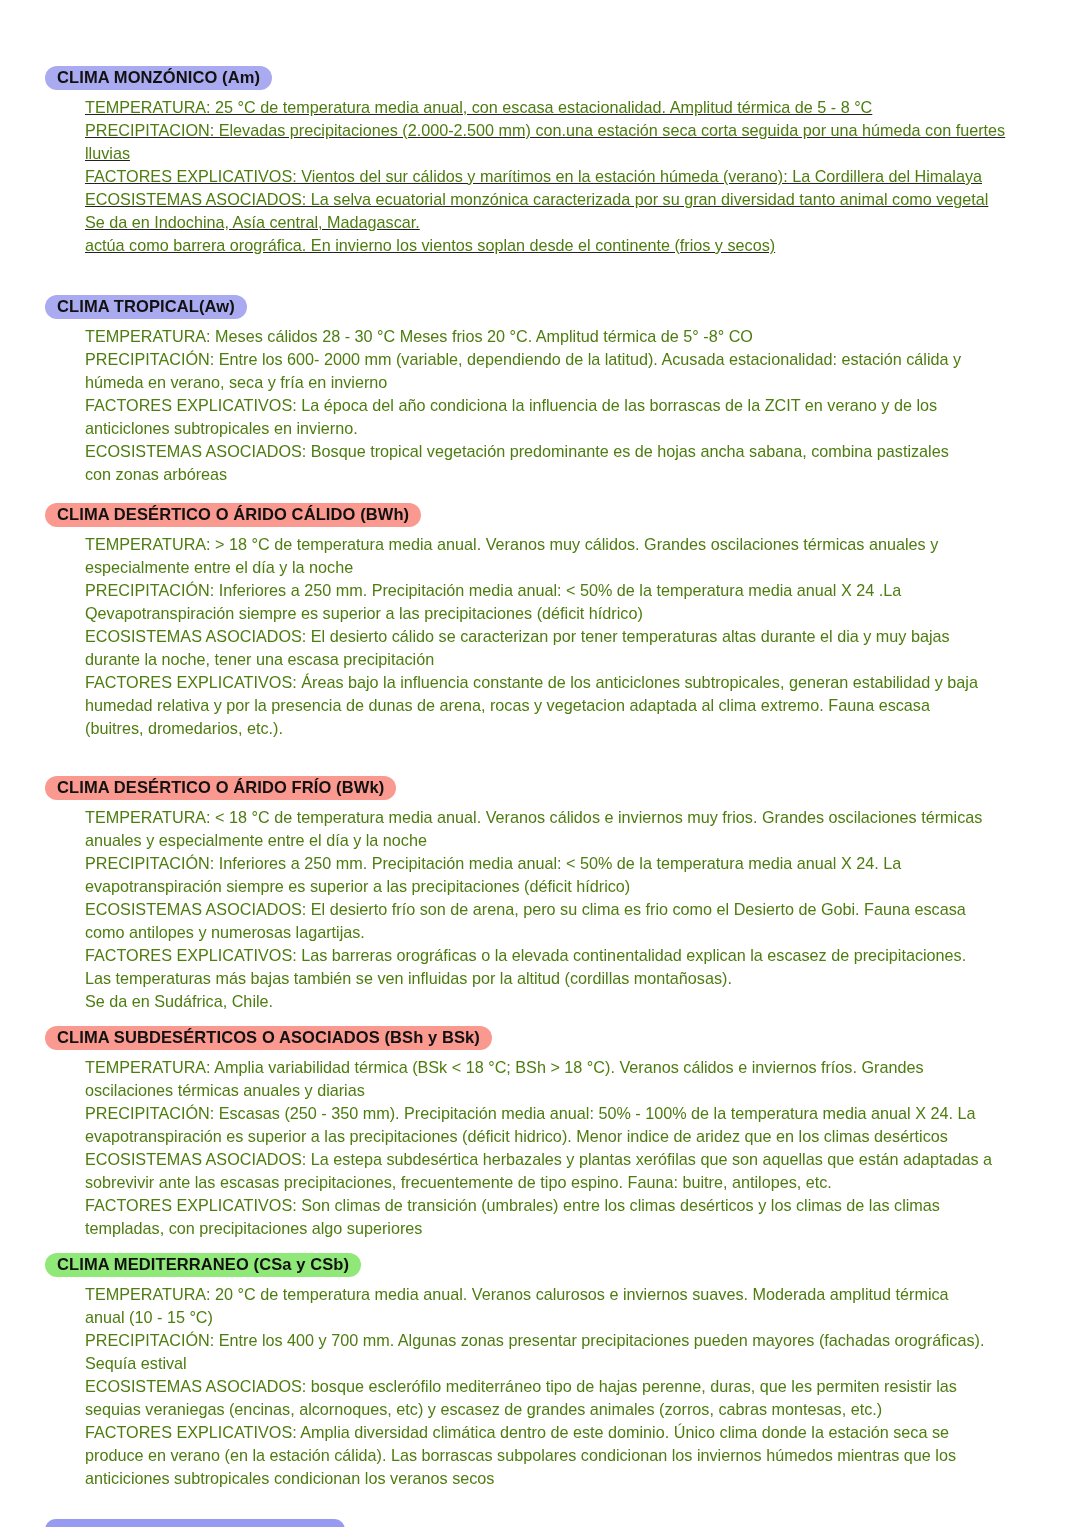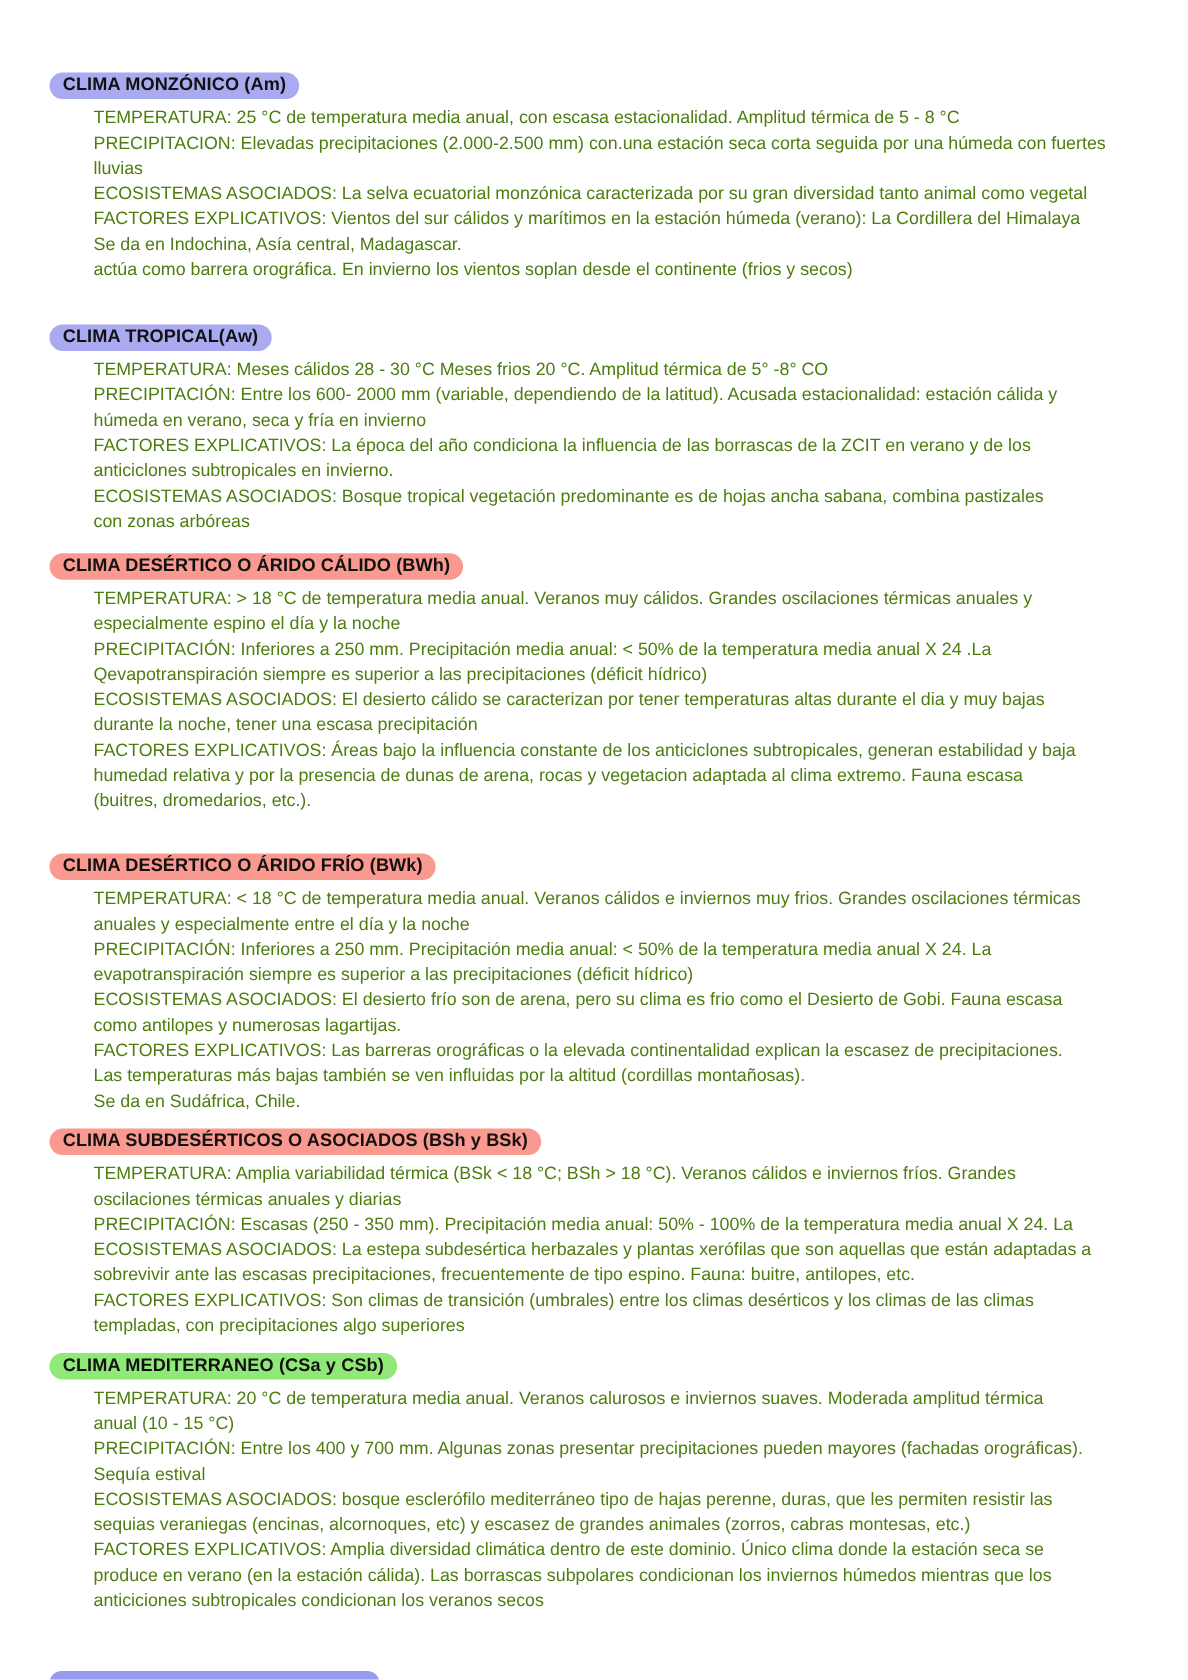--- a/index.html
+++ b/index.html
@@ -6,21 +6,21 @@
   .page {
     position: relative;
     width: 1080px;
     height: 1527px;
     background: #ffffff;
     overflow: hidden;
     font-family: "Liberation Sans", "DejaVu Sans", sans-serif;
     color: #222222;
   }
   .section { position: relative; }
-  .section:nth-of-type(1) { margin-top: 66px; }
+  .section:nth-of-type(1) { margin-top: 66px; text-decoration: underline; }
   .section:nth-of-type(2) { margin-top: 38px; }
   .section:nth-of-type(3) { margin-top: 17px; }
   .section:nth-of-type(4) { margin-top: 36px; }
   .section:nth-of-type(5) { margin-top: 13px; }
   .section:nth-of-type(6) { margin-top: 13px; }
   .section-header { margin-left: 45px; margin-bottom: 5px; height: 25px; }
   .pill {
     display: inline-block;
     padding: 2px 12px 3px 12px;
     border-radius: 13px;
@@ -49,39 +49,39 @@
 </head>
 <body>
 
 <div class="page">
   <div id="sections-root">
       <div class="section">
         <div class="section-header"><span class="pill" style="background: rgb(169, 170, 240);">CLIMA MONZÓNICO (Am)</span></div>
         <div class="body-line">TEMPERATURA: 25 °C de temperatura media anual, con escasa estacionalidad. Amplitud térmica de 5 - 8 °C</div>
         <div class="body-line">PRECIPITACION: Elevadas precipitaciones (2.000-2.500 mm) con.una estación seca corta seguida por una húmeda con fuertes</div>
         <div class="body-line">lluvias</div>
+        <div class="body-line">FACTORES EXPLICATIVOS: Vientos del sur cálidos y marítimos en la estación húmeda (verano): La Cordillera del Himalaya</div>
         <div class="body-line">ECOSISTEMAS ASOCIADOS: La selva ecuatorial monzónica caracterizada por su gran diversidad tanto animal como vegetal</div>
-        <div class="body-line">FACTORES EXPLICATIVOS: Vientos del sur cálidos y marítimos en la estación húmeda (verano): La Cordillera del Himalaya</div>
         <div class="body-line">Se da en Indochina, Asía central, Madagascar.</div>
         <div class="body-line">actúa como barrera orográfica. En invierno los vientos soplan desde el continente (frios y secos)</div>
       </div>
       <div class="section">
         <div class="section-header"><span class="pill" style="background: rgb(169, 170, 240);">CLIMA TROPICAL(Aw)</span></div>
         <div class="body-line">TEMPERATURA: Meses cálidos 28 - 30 °C Meses frios 20 °C. Amplitud térmica de 5° -8° CO</div>
         <div class="body-line">PRECIPITACIÓN: Entre los 600- 2000 mm (variable, dependiendo de la latitud). Acusada estacionalidad: estación cálida y</div>
         <div class="body-line">húmeda en verano, seca y fría en invierno</div>
         <div class="body-line">FACTORES EXPLICATIVOS: La época del año condiciona la influencia de las borrascas de la ZCIT en verano y de los</div>
         <div class="body-line">anticiclones subtropicales en invierno.</div>
         <div class="body-line">ECOSISTEMAS ASOCIADOS: Bosque tropical vegetación predominante es de hojas ancha sabana, combina pastizales</div>
         <div class="body-line">con zonas arbóreas</div>
       </div>
       <div class="section">
         <div class="section-header"><span class="pill" style="background: rgb(249, 153, 143);">CLIMA DESÉRTICO O ÁRIDO CÁLIDO  (BWh)</span></div>
         <div class="body-line">TEMPERATURA: &gt; 18 °C de temperatura media anual. Veranos muy cálidos. Grandes oscilaciones térmicas anuales y</div>
-        <div class="body-line">especialmente espino el día y la noche</div>
+        <div class="body-line">especialmente entre el día y la noche</div>
         <div class="body-line">PRECIPITACIÓN: Inferiores a 250 mm. Precipitación media anual: &lt; 50% de la temperatura media anual X 24 .La</div>
         <div class="body-line">Qevapotranspiración siempre es superior a las precipitaciones (déficit hídrico)</div>
         <div class="body-line">ECOSISTEMAS ASOCIADOS: El desierto cálido se caracterizan por tener temperaturas altas durante el dia y muy bajas</div>
         <div class="body-line">durante la noche, tener una escasa precipitación</div>
         <div class="body-line">FACTORES EXPLICATIVOS: Áreas bajo la influencia constante de los anticiclones subtropicales, generan estabilidad y baja</div>
         <div class="body-line">humedad relativa y por la presencia de dunas de arena, rocas y vegetacion adaptada al clima extremo. Fauna escasa</div>
         <div class="body-line">(buitres, dromedarios, etc.).</div>
       </div>
       <div class="section">
         <div class="section-header"><span class="pill" style="background: rgb(249, 153, 143);">CLIMA DESÉRTICO O ÁRIDO FRÍO (BWk)</span></div>
@@ -93,20 +93,21 @@
         <div class="body-line">como antilopes y numerosas lagartijas.</div>
         <div class="body-line">FACTORES EXPLICATIVOS: Las barreras orográficas o la elevada continentalidad explican la escasez de precipitaciones.</div>
         <div class="body-line">Las temperaturas más bajas también se ven influidas por la altitud (cordillas montañosas).</div>
         <div class="body-line">Se da en Sudáfrica, Chile.</div>
       </div>
       <div class="section">
         <div class="section-header"><span class="pill" style="background: rgb(249, 153, 143);">CLIMA SUBDESÉRTICOS O ASOCIADOS (BSh y BSk)</span></div>
         <div class="body-line">TEMPERATURA: Amplia variabilidad térmica (BSk &lt; 18 °C; BSh &gt; 18 °C). Veranos cálidos e inviernos fríos. Grandes</div>
         <div class="body-line">oscilaciones térmicas anuales y diarias</div>
         <div class="body-line">PRECIPITACIÓN: Escasas (250 - 350 mm). Precipitación media anual: 50% - 100% de la temperatura media anual X 24. La</div>
+        <div class="body-line">evapotranspiración es superior a las precipitaciones (déficit hidrico). Menor indice de aridez que en los climas desérticos</div>
         <div class="body-line">ECOSISTEMAS ASOCIADOS: La estepa subdesértica herbazales y plantas xerófilas que son aquellas que están adaptadas a</div>
         <div class="body-line">sobrevivir ante las escasas precipitaciones, frecuentemente de tipo espino. Fauna: buitre, antilopes, etc.</div>
         <div class="body-line">FACTORES EXPLICATIVOS: Son climas de transición (umbrales) entre los climas desérticos y los climas de las climas</div>
         <div class="body-line">templadas, con precipitaciones algo superiores</div>
       </div>
       <div class="section">
         <div class="section-header"><span class="pill" style="background: rgb(144, 232, 120);">CLIMA MEDITERRANEO (CSa y CSb)</span></div>
         <div class="body-line">TEMPERATURA: 20 °C de temperatura media anual. Veranos calurosos e inviernos suaves. Moderada amplitud térmica</div>
         <div class="body-line">anual (10 - 15 °C)</div>
         <div class="body-line">PRECIPITACIÓN: Entre los 400 y 700 mm. Algunas zonas presentar precipitaciones pueden mayores (fachadas orográficas).</div>

